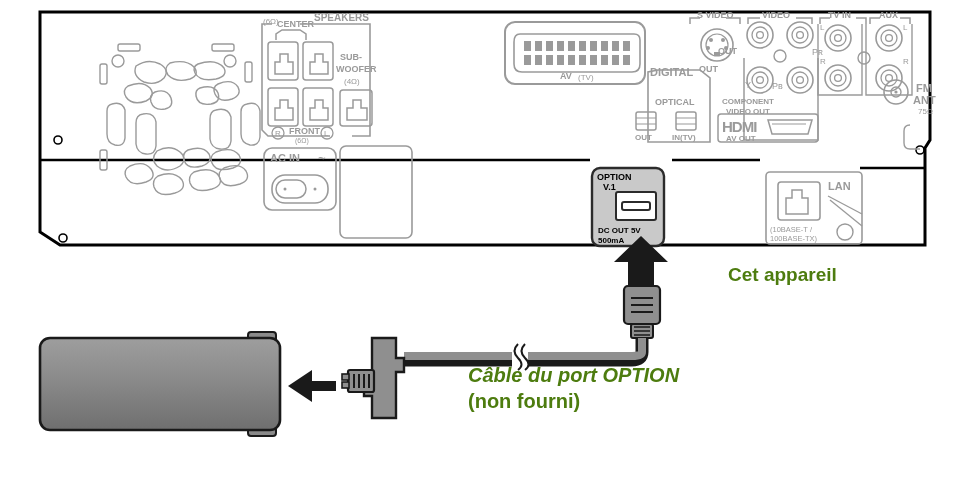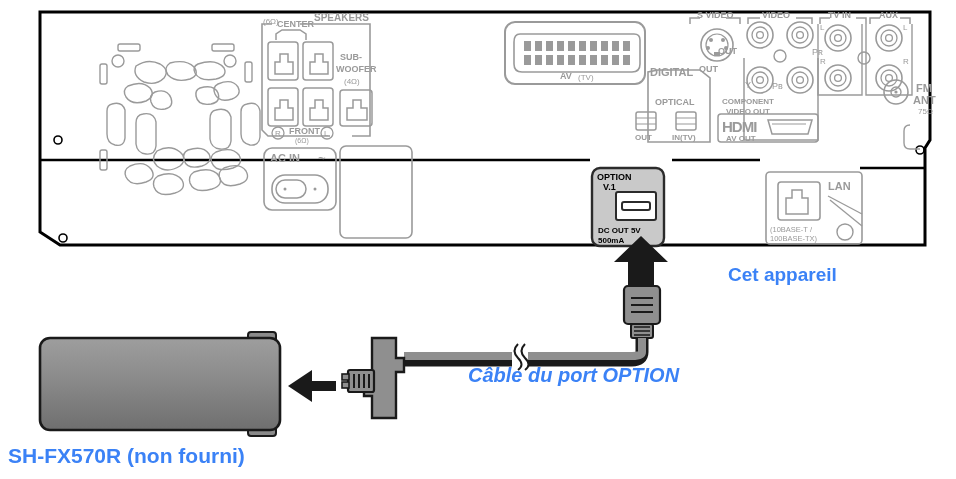--- a/index.html
+++ b/index.html
@@ -4,21 +4,21 @@
 <style>
   html,body{margin:0;padding:0;}
   body{
     width:956px;height:479px;background:#ffffff;
     font-family:"Liberation Sans",sans-serif;
     position:relative;overflow:hidden;
   }
   .stage{position:absolute;left:0;top:0;width:956px;height:479px;}
   .svgroot{position:absolute;left:0;top:0;}
   .cap{
-    position:absolute;font-weight:bold;color:#3b82f6;
+    position:absolute;font-weight:bold;color:#4d7c0f;
     font-family:"Liberation Sans",sans-serif;
     white-space:nowrap;line-height:1.15;
   }
   #cap-device{left:728px;top:264px;font-size:19px;}
   #cap-cable{left:468px;top:364px;font-size:20px;font-style:italic;}
   #cap-cable2{left:468px;top:390px;font-size:20px;}
   #cap-unit{left:8px;top:444px;font-size:21px;}
 </style>
 </head>
 <body>
@@ -304,16 +304,16 @@
       <rect x="248" y="424" width="28" height="12" rx="3" fill="#8a8a8a" stroke="#1a1a1a" stroke-width="2"></rect>
       <rect x="40" y="338" width="240" height="92" rx="10" fill="url(#unitGrad)" stroke="#1a1a1a" stroke-width="2.6"></rect>
     </g>
 
   </svg>
 
   <div class="cap" id="cap-device">Cet appareil</div>
 
   <div class="cap" id="cap-cable">Câble du port OPTION</div>
 
-
-  <div class="cap" id="cap-unit">SH-FX570R (non fourni)</div>
+  <div class="cap" id="cap-cable2">(non fourni)</div>
+
 
 </div>
 
 </body></html>

